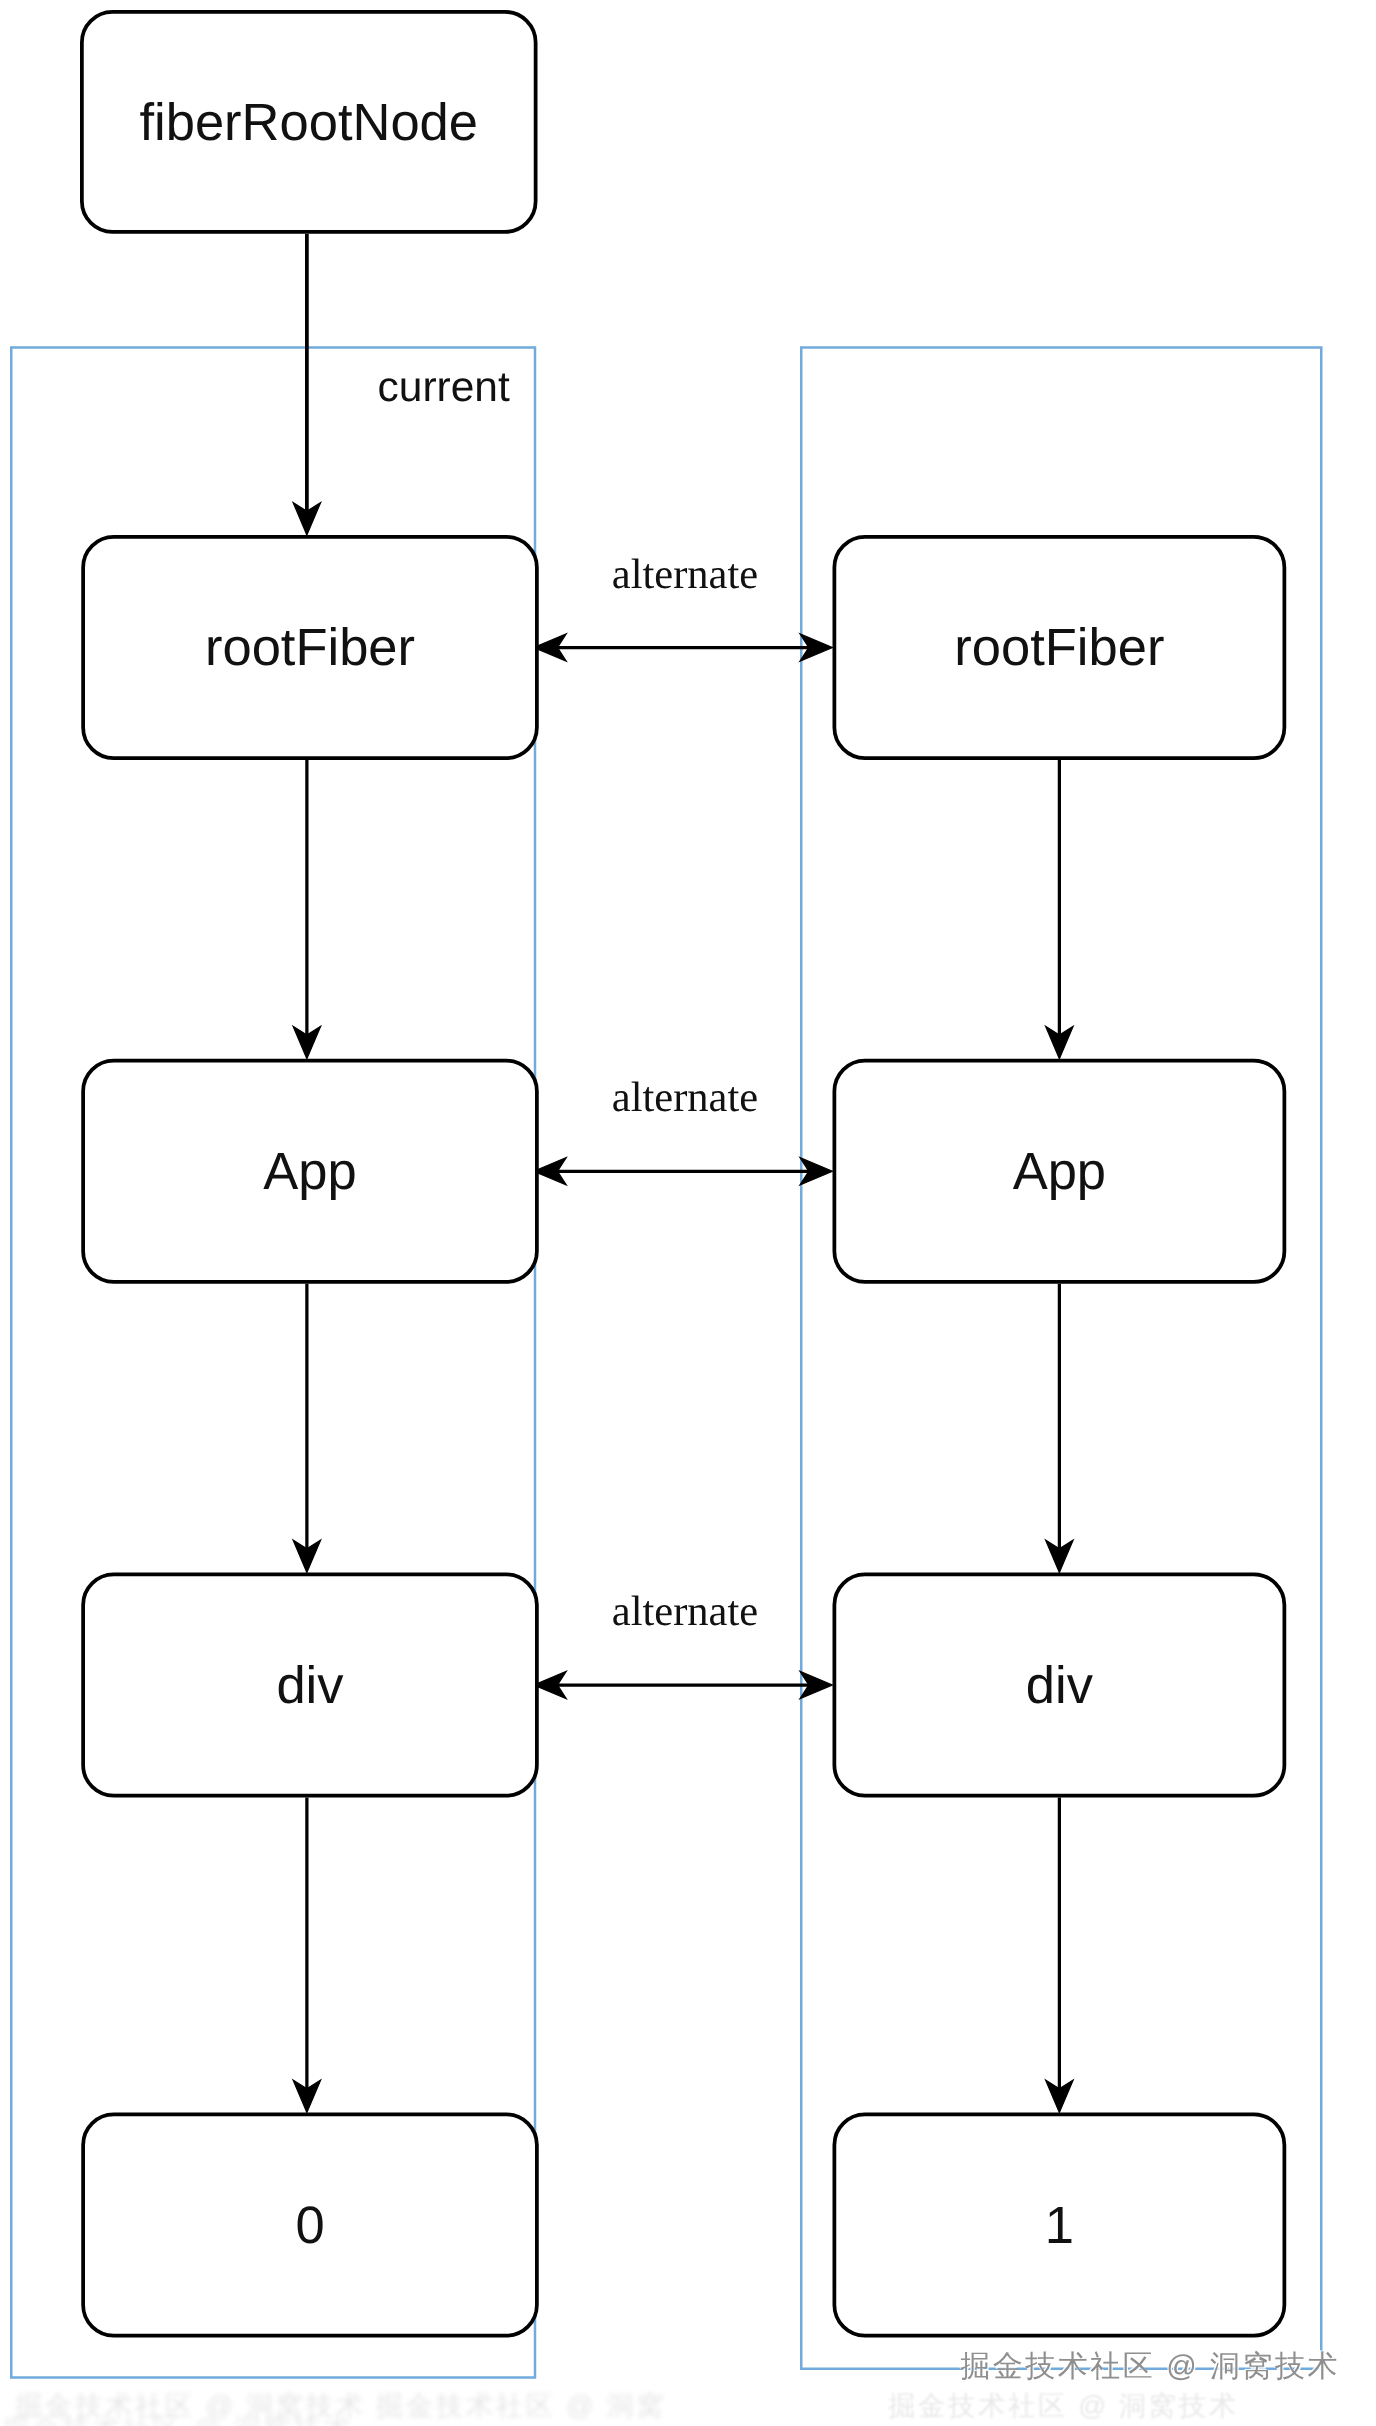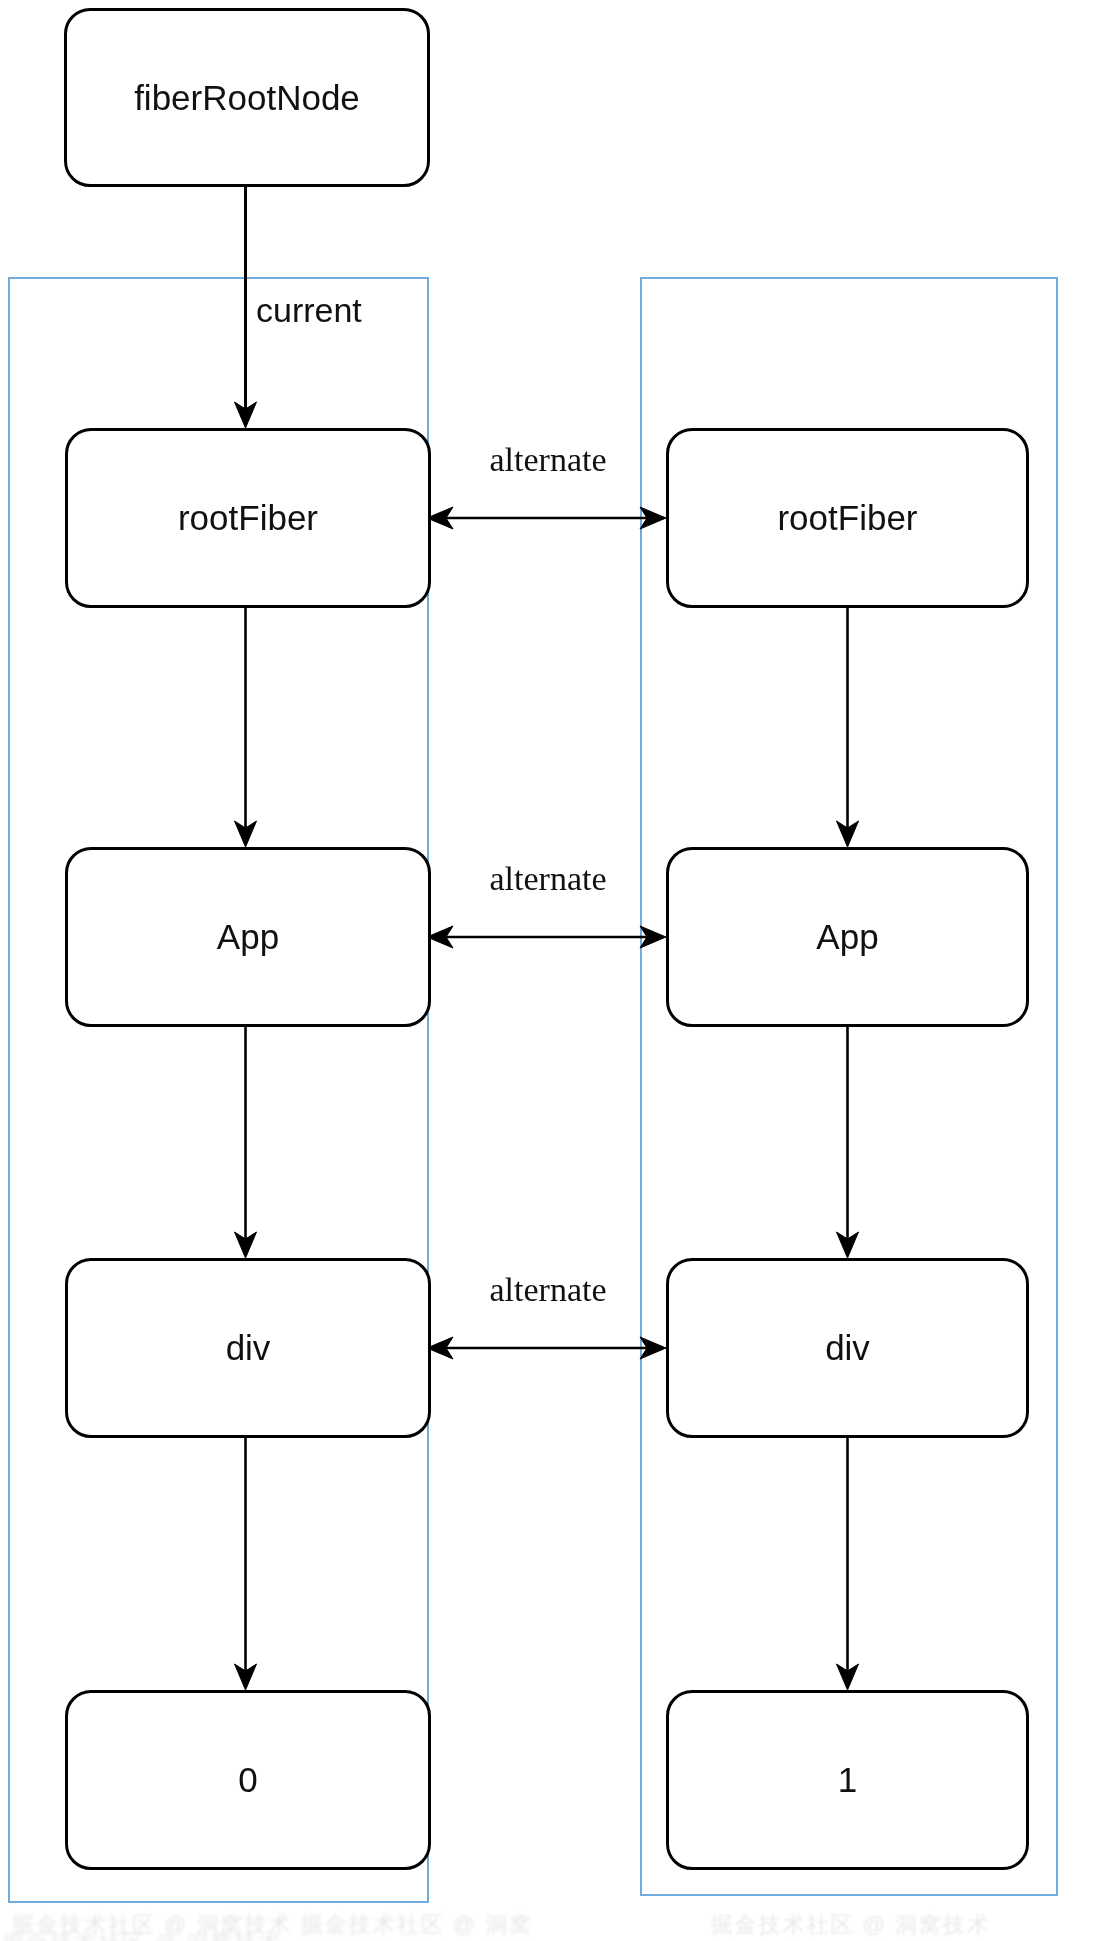--- a/index.html
+++ b/index.html
@@ -26,36 +26,36 @@
     background:transparent;
     box-sizing:border-box;
   }
   .node{
     position:absolute;
     border:3px solid var(--node-border);
     border-radius:26px;
     background:var(--node-fill);
     box-sizing:border-box;
     display:flex;align-items:center;justify-content:center;
-    font-size:35px;
+    font-size:42px;
     color:var(--label);
     z-index:3;
   }
   #arrows{
     position:absolute;left:0;top:0;z-index:2;
   }
   .edge-label{
     position:absolute;
     font-size:34px;
     color:var(--label);
     z-index:4;
     white-space:nowrap;
   }
   .edge-label.centered{transform:translate(-50%,-50%);font-family:Liberation Serif, serif;}
-  .edge-label.current{transform:translate(0,-50%);}
+  .edge-label.current{transform:translate(0,-50%);margin-left:46px;}
   .watermark{
     position:absolute;
     font-size:24px;
     letter-spacing:2px;
     color:var(--watermark-text);
     text-shadow:1px 1px 0 rgba(255,255,255,.9), -1px -1px 0 rgba(255,255,255,.9);
     z-index:6;
     white-space:nowrap;
   }
   .watermark.echo-right{
@@ -145,20 +145,21 @@
   <div class="node" style="left:666px;top:847px;width:363px;height:180px;">App</div>
   <div class="node" style="left:666px;top:1258px;width:363px;height:180px;">div</div>
   <div class="node" style="left:666px;top:1690px;width:363px;height:180px;">1</div>
 
   <div class="edge-label current" style="left:256px;top:310px;">current</div>
 
   <div class="edge-label centered" style="left:548px;top:460px;">alternate</div>
   <div class="edge-label centered" style="left:548px;top:879px;">alternate</div>
   <div class="edge-label centered" style="left:548px;top:1290px;">alternate</div>
 
+  <div class="watermark" style="right:29px;top:1877px;">掘金技术社区 @ 洞窝技术</div>
   <div class="watermark echo-right" style="right:110px;top:1910px;">掘金技术社区 @ 洞窝技术</div>
   <div class="watermark faint-row" style="left:12px;top:1910px;">
     <span>掘金技术社区 @ 洞窝技术</span>
     <span>掘金技术社区 @ 洞窝技术</span>
   </div>
   <div class="watermark faint-corner" style="left:2px;top:1928px;">掘金技术社区 @ 洞窝技术</div>
 
 </div>
 
 </body></html>

